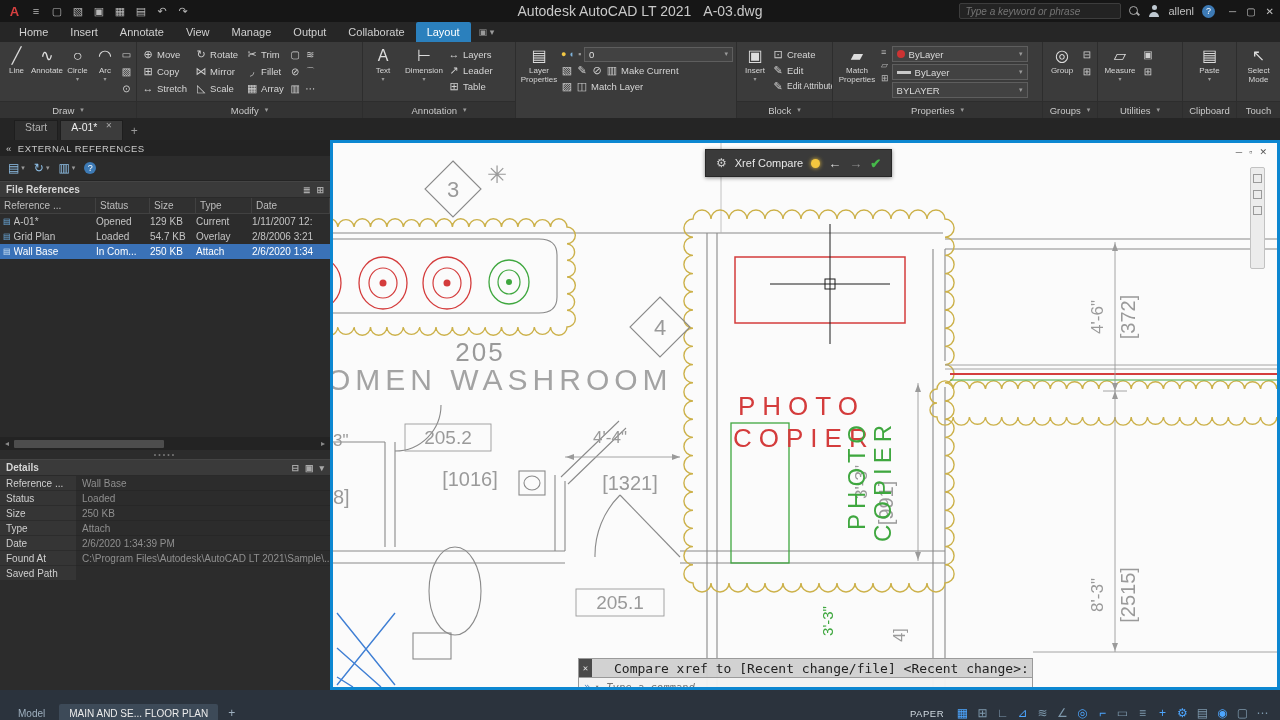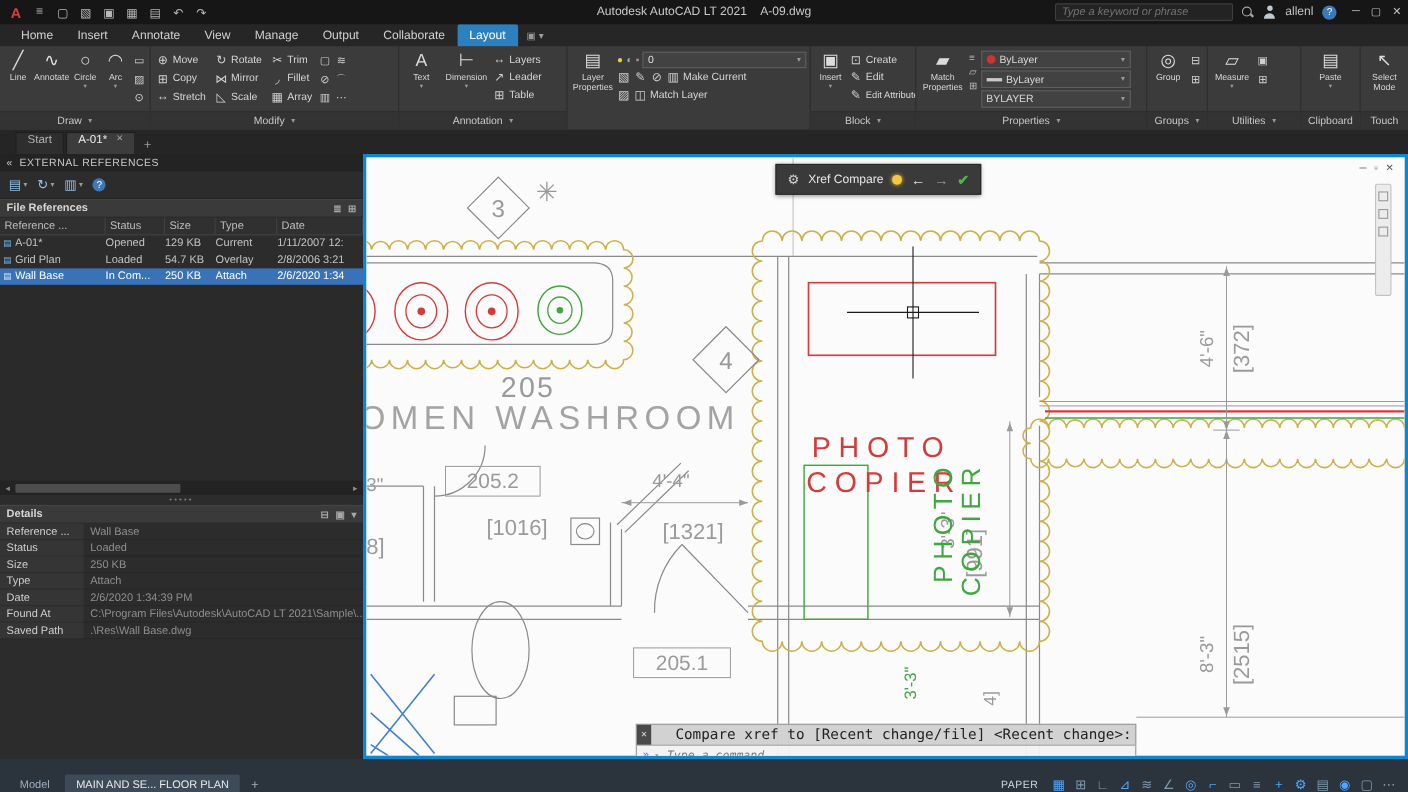--- a/index.html
+++ b/index.html
@@ -3,21 +3,21 @@
 <meta charset="utf-8">
 <style>
   html,body{margin:0;padding:0;background:#111;}
   #app{width:1280px;height:720px;position:relative;overflow:hidden;background:#2a2a2a;
        font-family:"Liberation Sans",sans-serif;-webkit-font-smoothing:antialiased;color:#ccc;}
   
   #titlebar{height:22px;background:#161616;display:flex;align-items:center;padding:0 6px;gap:5px;position:relative;}
   .logo{width:17px;height:17px;display:flex;align-items:center;justify-content:center;
         color:#d84040;font-weight:bold;font-size:13px;}
   .qat-ico{width:16px;text-align:center;font-size:11px;color:#b8b8b8;}
-  .tb-title{position:absolute;left:50%;transform:translateX(-50%);font-size:11px;color:#c9c9c9;display:flex;gap:12px;white-space:nowrap;}
+  .tb-title{position:absolute;left:50%;transform:translateX(-50%);font-size:14px;color:#c9c9c9;display:flex;gap:12px;white-space:nowrap;}
   .tb-right{margin-left:auto;display:flex;align-items:center;gap:8px;}
   .searchbox{width:150px;height:14px;background:#232323;border:1px solid #3d3d3d;border-radius:2px;
              font-size:10px;font-style:italic;color:#8a8a8a;padding:0 5px;outline:none;font-family:"Liberation Sans",sans-serif;}
   .mag{width:11px;height:11px;position:relative;display:inline-block;}
   .mag::before{content:"";position:absolute;top:0;left:0;width:7px;height:7px;border:1.4px solid #a9a9a9;border-radius:50%;}
   .mag::after{content:"";position:absolute;left:7px;top:7px;width:4px;height:1.6px;background:#a9a9a9;transform:rotate(45deg);}
   .person{width:12px;height:12px;position:relative;display:inline-block;}
   .person::before{content:"";position:absolute;top:0;left:3.5px;width:5px;height:5px;border-radius:50%;background:#bfc9d1;}
   .person::after{content:"";position:absolute;bottom:0;left:1px;width:10px;height:5px;border-radius:5px 5px 0 0;background:#bfc9d1;}
   .tb-user{font-size:11px;color:#c0c0c0;}
@@ -154,21 +154,21 @@
     <span class="qat-ico">≡</span>
     <span class="qat-ico">▢</span>
     <span class="qat-ico">▧</span>
     <span class="qat-ico">▣</span>
     <span class="qat-ico">▦</span>
     <span class="qat-ico">▤</span>
     <span class="qat-ico">↶</span>
     <span class="qat-ico">↷</span>
     <div class="tb-title">
       <span>Autodesk AutoCAD LT 2021</span>
-      <span>A-09.dwg</span>
+      <span>A-03.dwg</span>
     </div>
     <div class="tb-right">
       <input class="searchbox" placeholder="Type a keyword or phrase" style="">
       <span class="mag"></span>
       <span class="person"></span>
       <span class="tb-user">allenl</span>
       <span class="tb-help">?</span>
       <div class="winctl-top">
         <span>─</span>
         <span>▢</span>
@@ -549,21 +549,20 @@
       <div class="details-row">
           <span class="dl">Date</span>
           <span class="dv">2/6/2020 1:34:39 PM</span>
         </div>
       <div class="details-row">
           <span class="dl">Found At</span>
           <span class="dv">C:\Program Files\Autodesk\AutoCAD LT 2021\Sample\...</span>
         </div>
       <div class="details-row">
           <span class="dl">Saved Path</span>
-          <span class="dv">.\Res\Wall Base.dwg</span>
         </div>
       <div class="pal-fill"></div>
     </div>
 
     <div id="canvas">
       <svg id="plan" viewBox="0 0 944 544" preserveAspectRatio="none">
 
         <g>
           <path class="w" d="M0,90 H610"></path>
           <path class="wl" d="M388,0 V90"></path>

